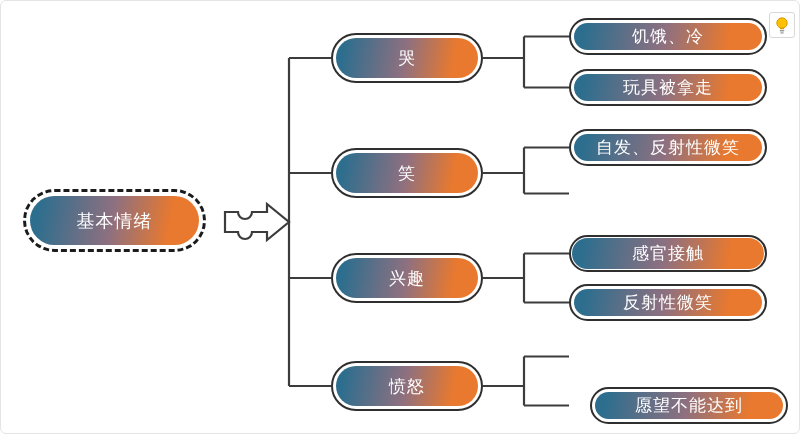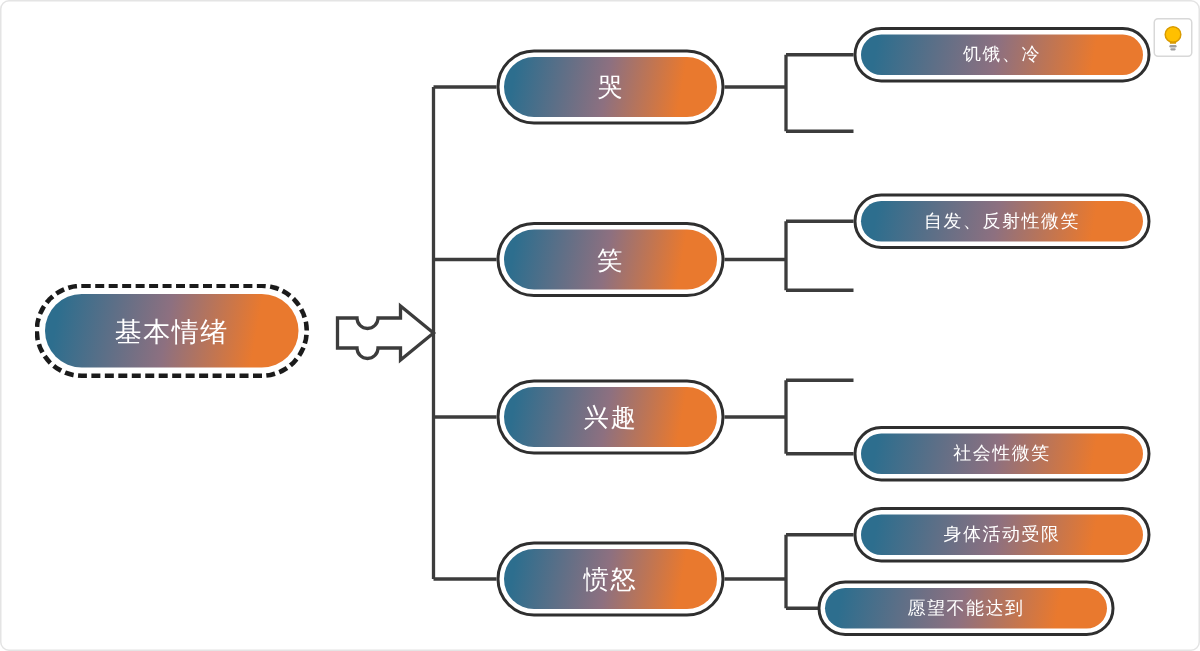--- a/index.html
+++ b/index.html
@@ -18,21 +18,21 @@
     position:absolute;inset:3px;border-radius:999px;
     background:linear-gradient(100deg,var(--gradient_left) 6%,var(--gradient_mid) 48%,var(--gradient_right) 82%);
     display:flex;align-items:center;justify-content:center;
   }
   .node.tight .fill{inset:1px;}
   .node.root{border:3px dashed #1b1b1b;}
   .node.root .fill{inset:4px;text-align:center;}
   .node span{color:#fff;white-space:nowrap;letter-spacing:1px;}
   .root span{font-size:18px;}
   .branch span{font-size:17px;}
-  .leaf span{font-size:12px;}
+  .leaf span{font-size:17px;}
   #hint-btn{
     position:absolute;left:768px;top:11px;width:26px;height:26px;
     background:#fff;border:1px solid #d8d8d8;border-radius:3px;padding:0;
     display:flex;align-items:center;justify-content:center;cursor:pointer;
   }
 </style>
 </head>
 <body>
 
 <div id="canvas">
@@ -101,36 +101,41 @@
     <div class="fill">
         <span>兴趣</span>
       </div>
   </div>
 
   <div class="node leaf" style="left:568px;top:17px;width:198px;height:37px;">
     <div class="fill">
         <span>饥饿、冷</span>
       </div>
   </div>
+  <div class="node leaf" style="left:568px;top:68px;width:198px;height:37px;">
+    <div class="fill">
+        <span>玩具被拿走</span>
+      </div>
+  </div>
   <div class="node leaf" style="left:568px;top:128px;width:198px;height:37px;font-family:Liberation Serif, serif;">
     <div class="fill">
         <span>自发、反射性微笑</span>
       </div>
   </div>
+  <div class="node leaf tight" style="left:568px;top:234px;width:198px;height:37px;">
+    <div class="fill">
+        <span>感官接触</span>
+      </div>
+  </div>
   <div class="node leaf" style="left:568px;top:283px;width:198px;height:37px;">
     <div class="fill">
-        <span>社会性微笑</span>
+        <span>反射性微笑</span>
       </div>
   </div>
-  <div class="node leaf" style="left:568px;top:337px;width:198px;height:37px;">
-    <div class="fill">
-        <span>身体活动受限</span>
-      </div>
-  </div>
-  <div class="node leaf" style="left:544px;top:386px;width:198px;height:37px;text-decoration:underline;">
+  <div class="node leaf" style="left:589px;top:386px;width:198px;height:37px;text-decoration:underline;">
     <div class="fill">
         <span>愿望不能达到</span>
       </div>
   </div>
 
   <button id="hint-btn">
     <svg width="18" height="20" viewBox="0 0 18 20">
       <circle cx="9" cy="8" r="5.2" style="fill:var(--bulb_yellow);stroke:var(--bulb_stroke)" stroke-width="1"></circle>
       <path d="M7,13.5 h4" style="stroke:var(--bulb_stroke)" stroke-width="1.4"></path>
       <rect x="6.6" y="15" width="4.8" height="1.6" rx="0.8" style="fill:var(--bulb_base)"></rect>

